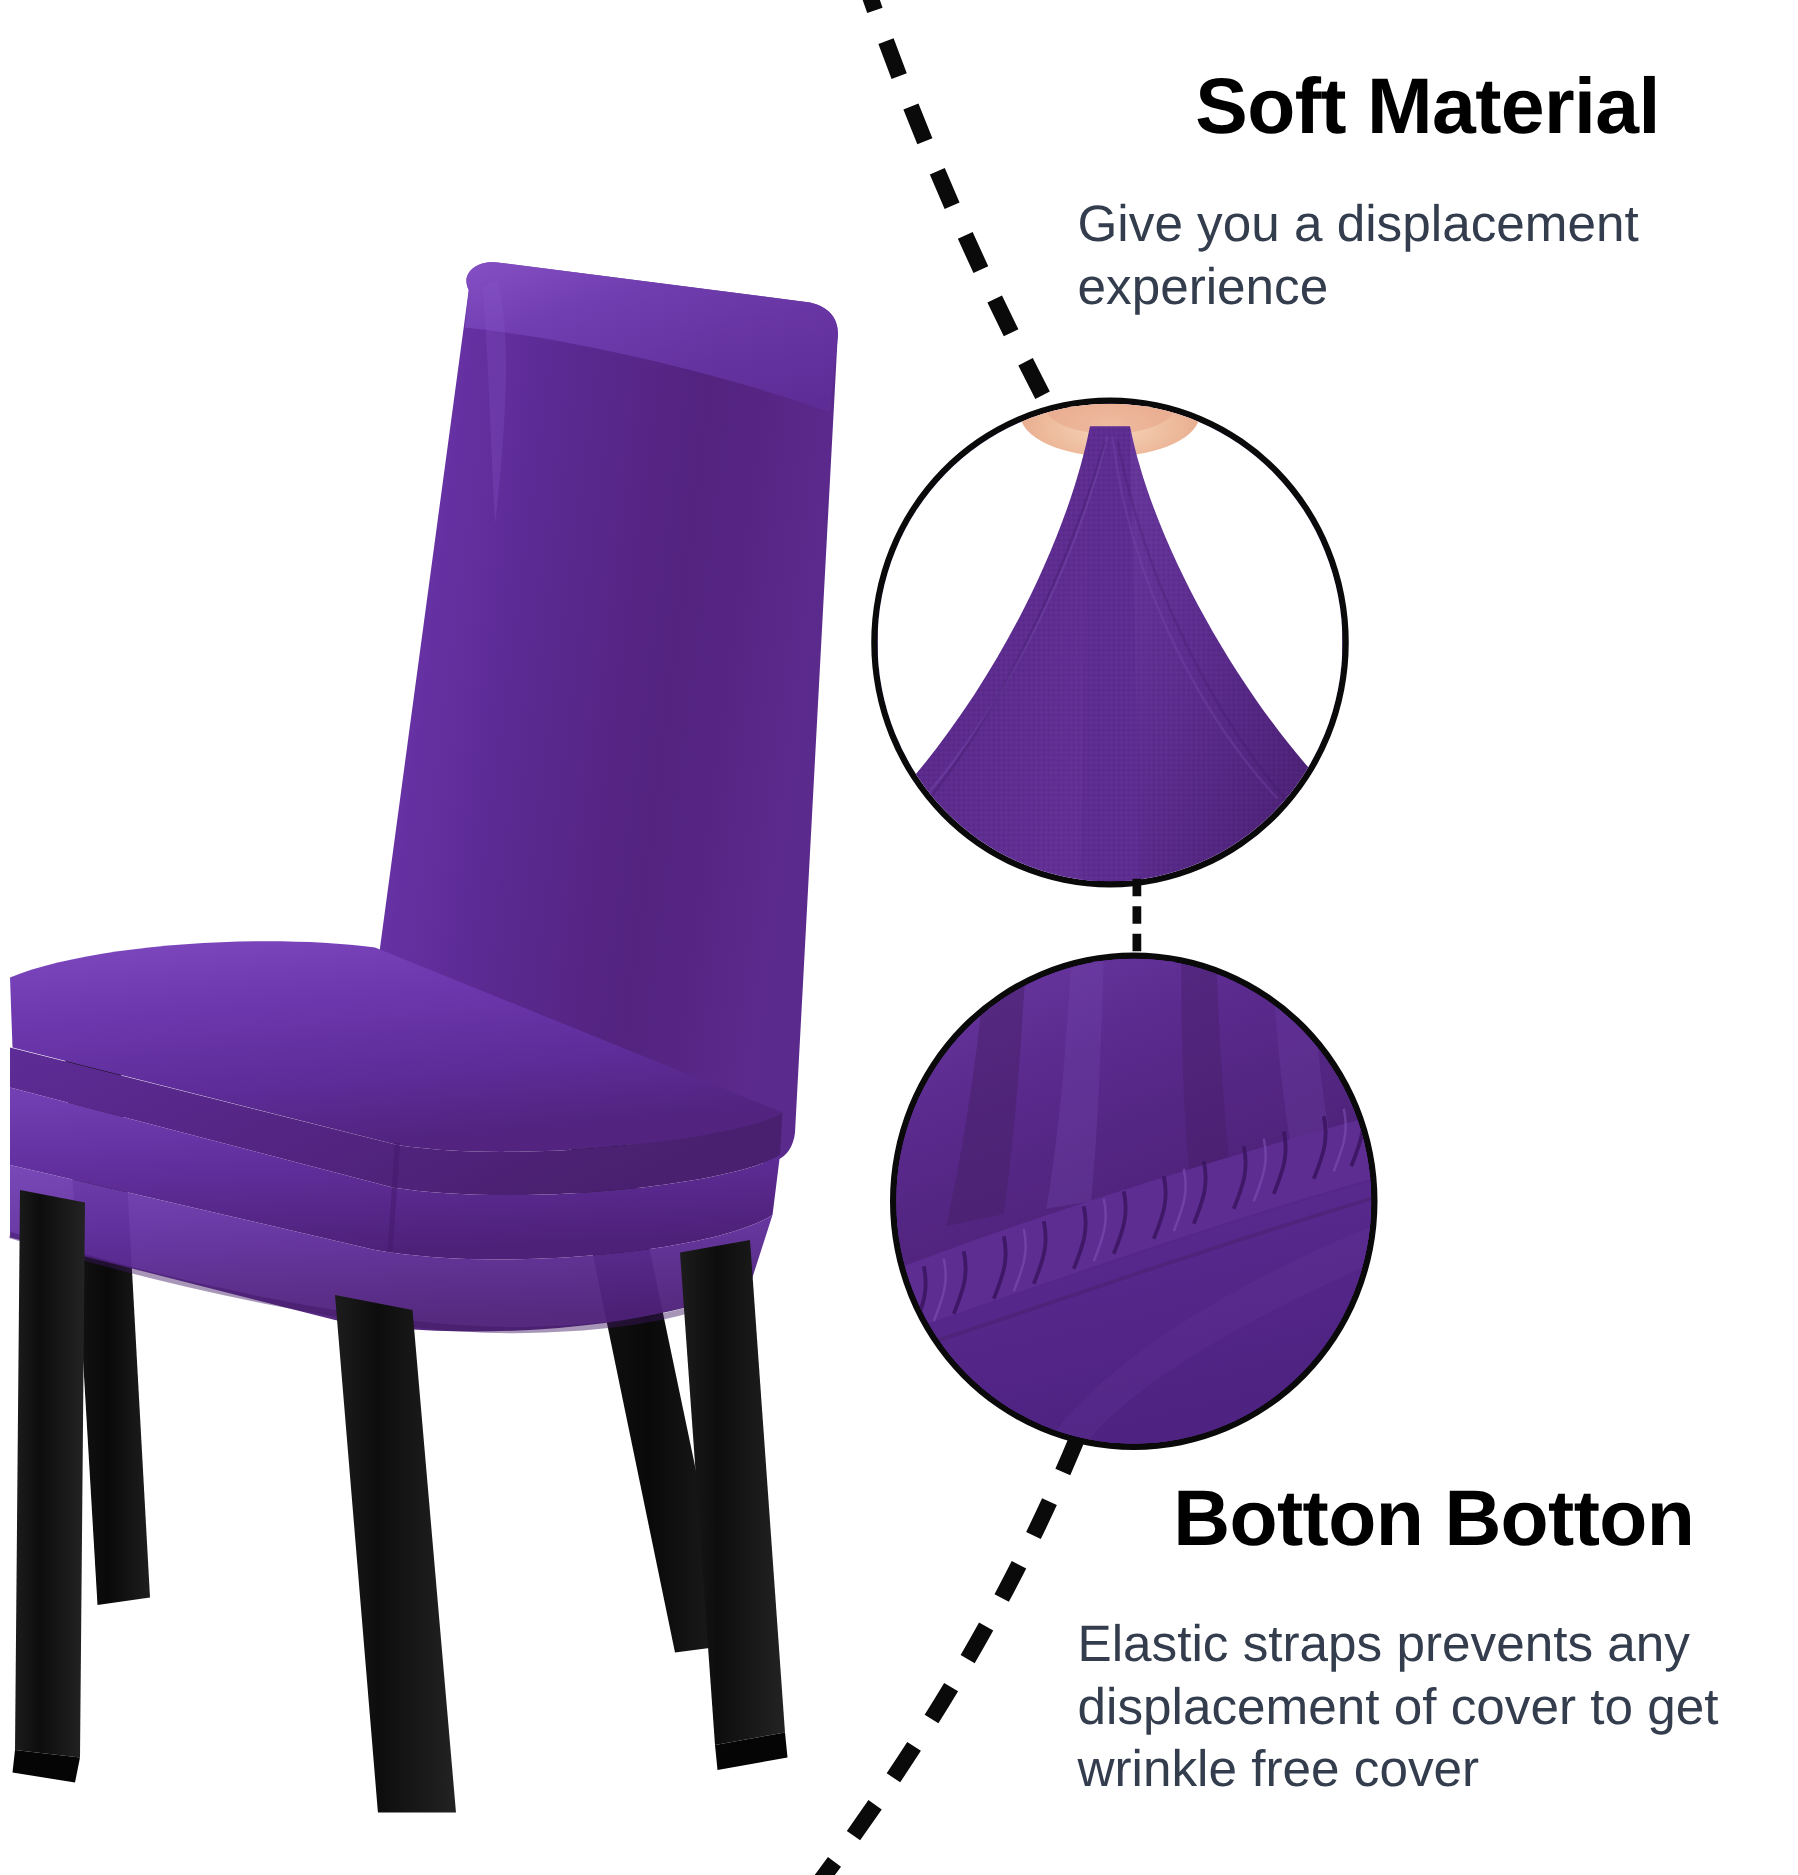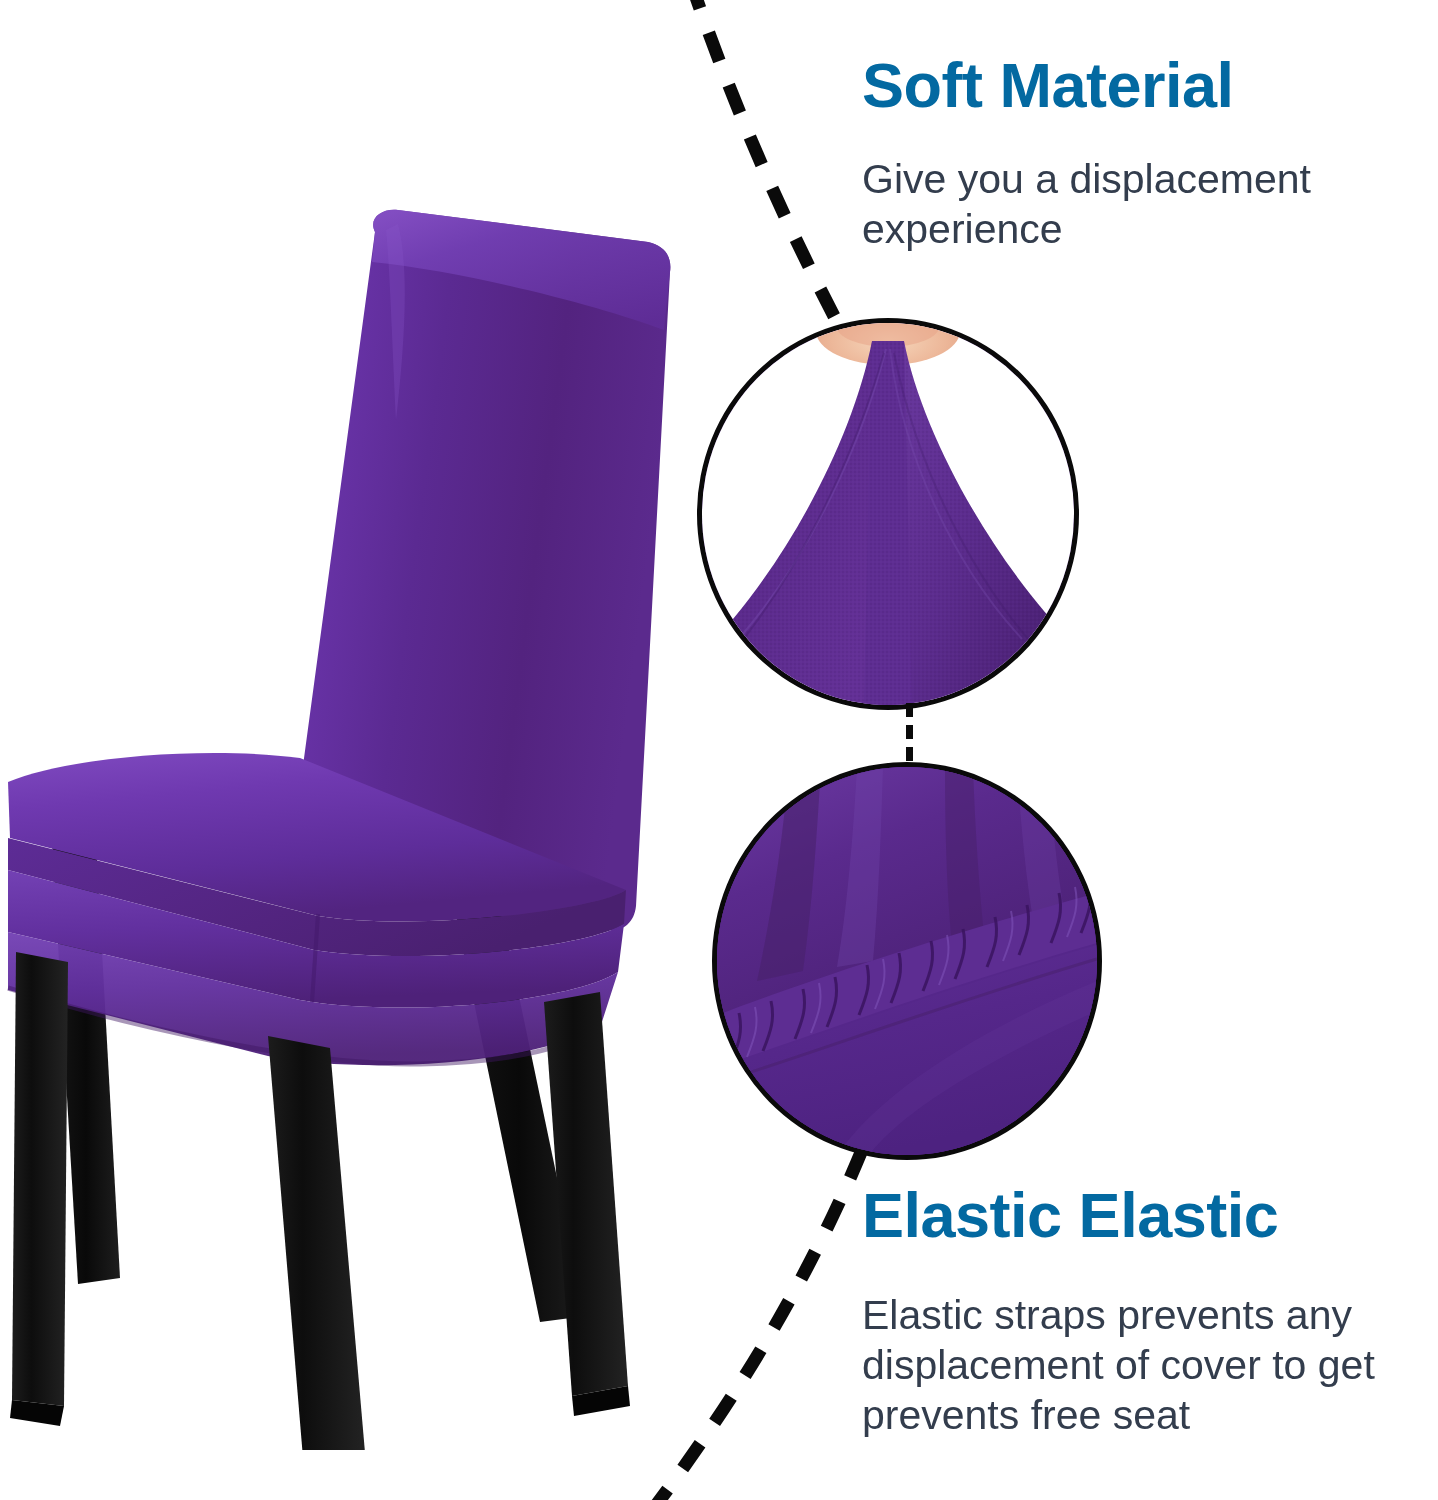--- a/index.html
+++ b/index.html
@@ -74,21 +74,22 @@
   .text-block {
     position: absolute;
     color: #333d4d;
   }
   .feature-title {
     font-size: 63px;
     font-weight: bold;
     letter-spacing: -0.5px;
     line-height: 1.05;
     margin: 0;
-    color: #0369a1;
+    color: #000000;
+    text-align: center;
   }
   .feature-desc {
     font-size: 41px;
     font-weight: normal;
     line-height: 1.22;
     margin: 0;
     color: #333d4d;
   }
   #block-soft-material {
     left: 862px;
@@ -324,17 +325,17 @@
   </div>
 
   <div class="connector"></div>
 
   <div class="text-block" id="block-soft-material">
     <h2 class="feature-title">Soft Material</h2>
     <p class="feature-desc">Give you a displacement experience</p>
   </div>
 
   <div class="text-block" id="block-elastic-botton">
-    <h2 class="feature-title">Elastic Elastic</h2>
-    <p class="feature-desc">Elastic straps prevents any displacement of cover to get prevents free seat</p>
+    <h2 class="feature-title">Botton Botton</h2>
+    <p class="feature-desc">Elastic straps prevents any displacement of cover to get wrinkle free cover</p>
   </div>
 
 </div>
 
 </body></html>

